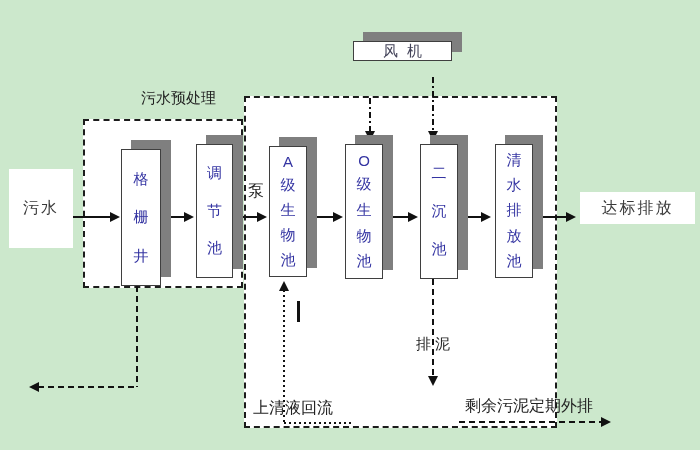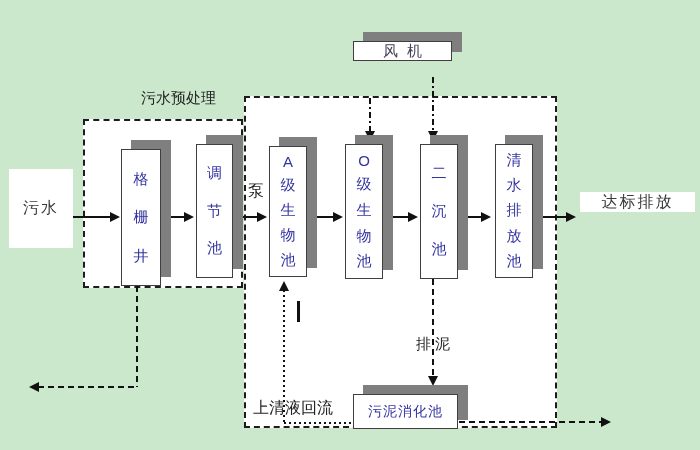--- a/index.html
+++ b/index.html
@@ -51,21 +51,21 @@
 <body>
 
 <div id="canvas">
 
   <div class="region" style="left:83px; top:119px; width:160px; height:169px;"></div>
   <div class="region" style="left:244px; top:96px; width:313px; height:332px;"></div>
 
   <div class="lbl" style="left:101px; top:89px; font-size:15px;margin-left:40px;">污水预处理</div>
 
   <div class="plainbox" style="left:9px; top:169px; width:64px; height:79px;">污水</div>
-  <div class="plainbox" style="left:580px; top:192px; width:115px; height:20px;">达标排放</div>
+  <div class="plainbox" style="left:580px; top:192px; width:115px; height:32px;">达标排放</div>
 
   <div class="unit" style="left:353px; top:41px; width:99px; height:20px;">
     <span class="unit-text htext" style="color:#44445a;">风机</span>
   </div>
 
   <div class="unit" style="left:121px; top:149px; width:40px; height:137px;">
     <span class="unit-text vtext">
         <span>格</span>
         <span>栅</span>
         <span>井</span>
@@ -106,23 +106,20 @@
   <div class="unit" style="left:495px; top:144px; width:38px; height:134px;">
     <span class="unit-text vtext">
         <span>清</span>
         <span>水</span>
         <span>排</span>
         <span>放</span>
         <span>池</span>
       </span>
   </div>
 
-  <div class="unit" style="left:353px; top:394px; width:105px; height:35px;">
-    <span class="unit-text" style="font-size:14px; letter-spacing:1px;">污泥消化池</span>
-  </div>
 
   <div class="lbl" style="left:248px; top:182px; font-size:16px;">泵</div>
 
   <div class="hline solid" style="left:73px;  top:216px; width:39px;"></div>
   <div class="ah ah-right" style="left:110px; top:212px;"></div>
 
   <div class="hline solid" style="left:162px; top:216px; width:24px;"></div>
   <div class="ah ah-right" style="left:184px; top:212px;"></div>
 
   <div class="hline solid" style="left:234px; top:216px; width:25px;"></div>
@@ -153,16 +150,17 @@
   <div class="hline dash-h" style="left:38px; top:386px; width:98px;"></div>
   <div class="ah ah-left" style="left:29px; top:382px;"></div>
 
   <div class="hline dot-h" style="left:284px; top:422px; width:69px;"></div>
   <div class="vline dot-v" style="left:283px; top:290px; height:132px;"></div>
   <div class="ah ah-up" style="left:279px; top:281px;"></div>
   <div class="lbl" style="left:253px; top:399px; font-size:16px;">上清液回流</div>
 
   <div class="hline dash-h" style="left:459px; top:421px; width:144px;"></div>
   <div class="ah ah-right" style="left:601px; top:417px;"></div>
+  <div class="lbl" style="left:465px; top:397px; font-size:16px;">剩余污泥定期外排</div>
 
   <div class="tickbar" style="left:297px; top:301px;"></div>
 
 </div>
 
 </body></html>

